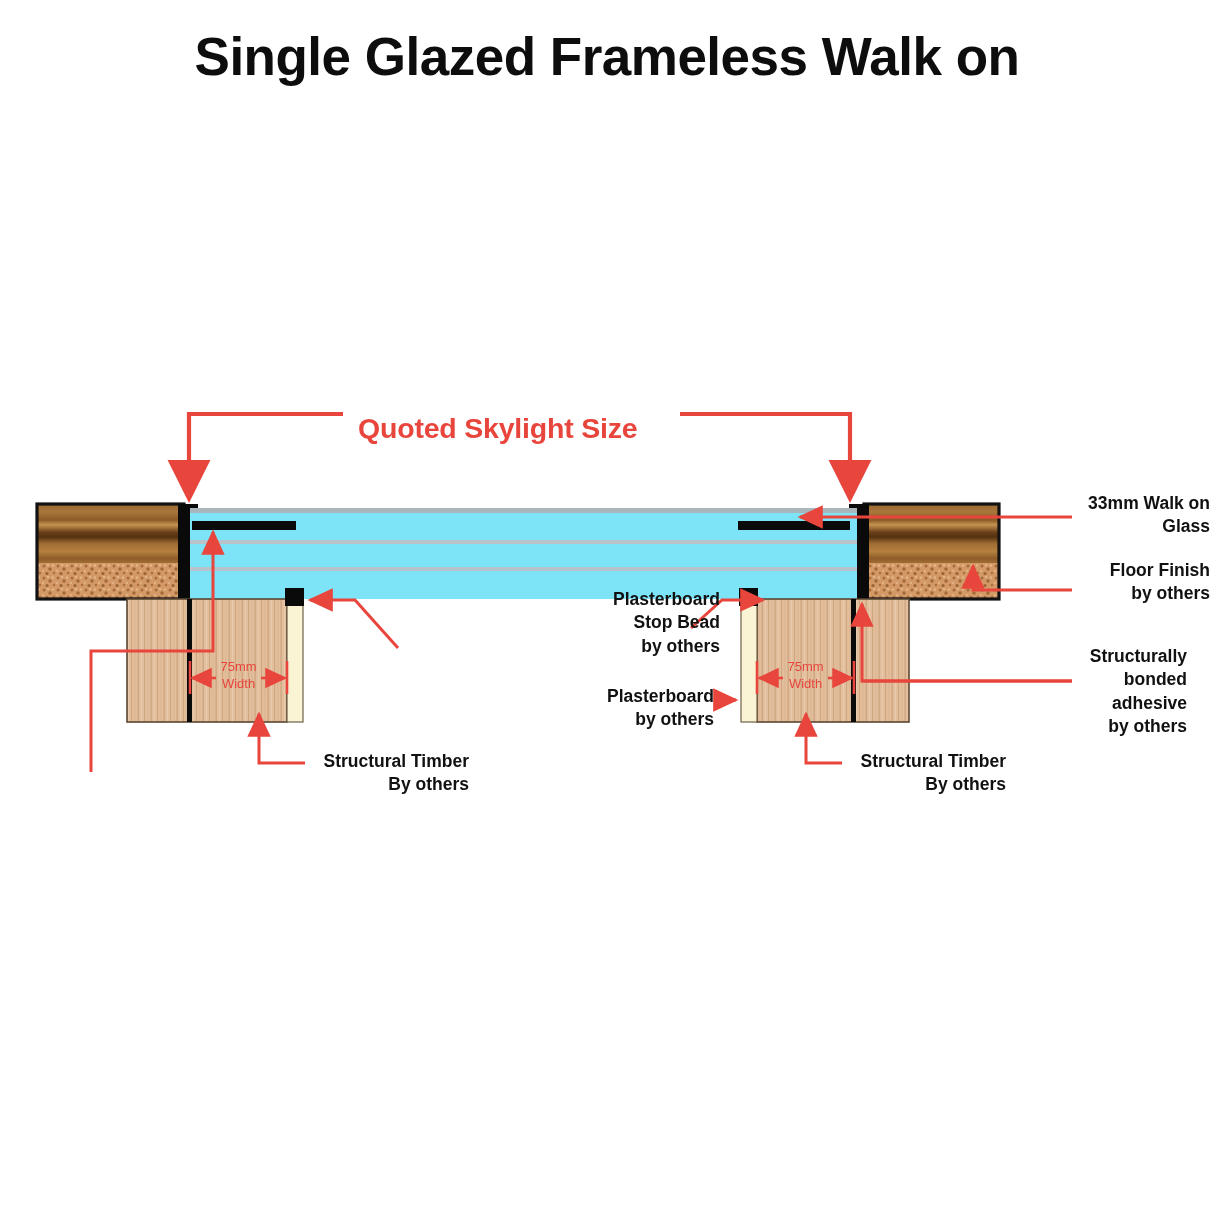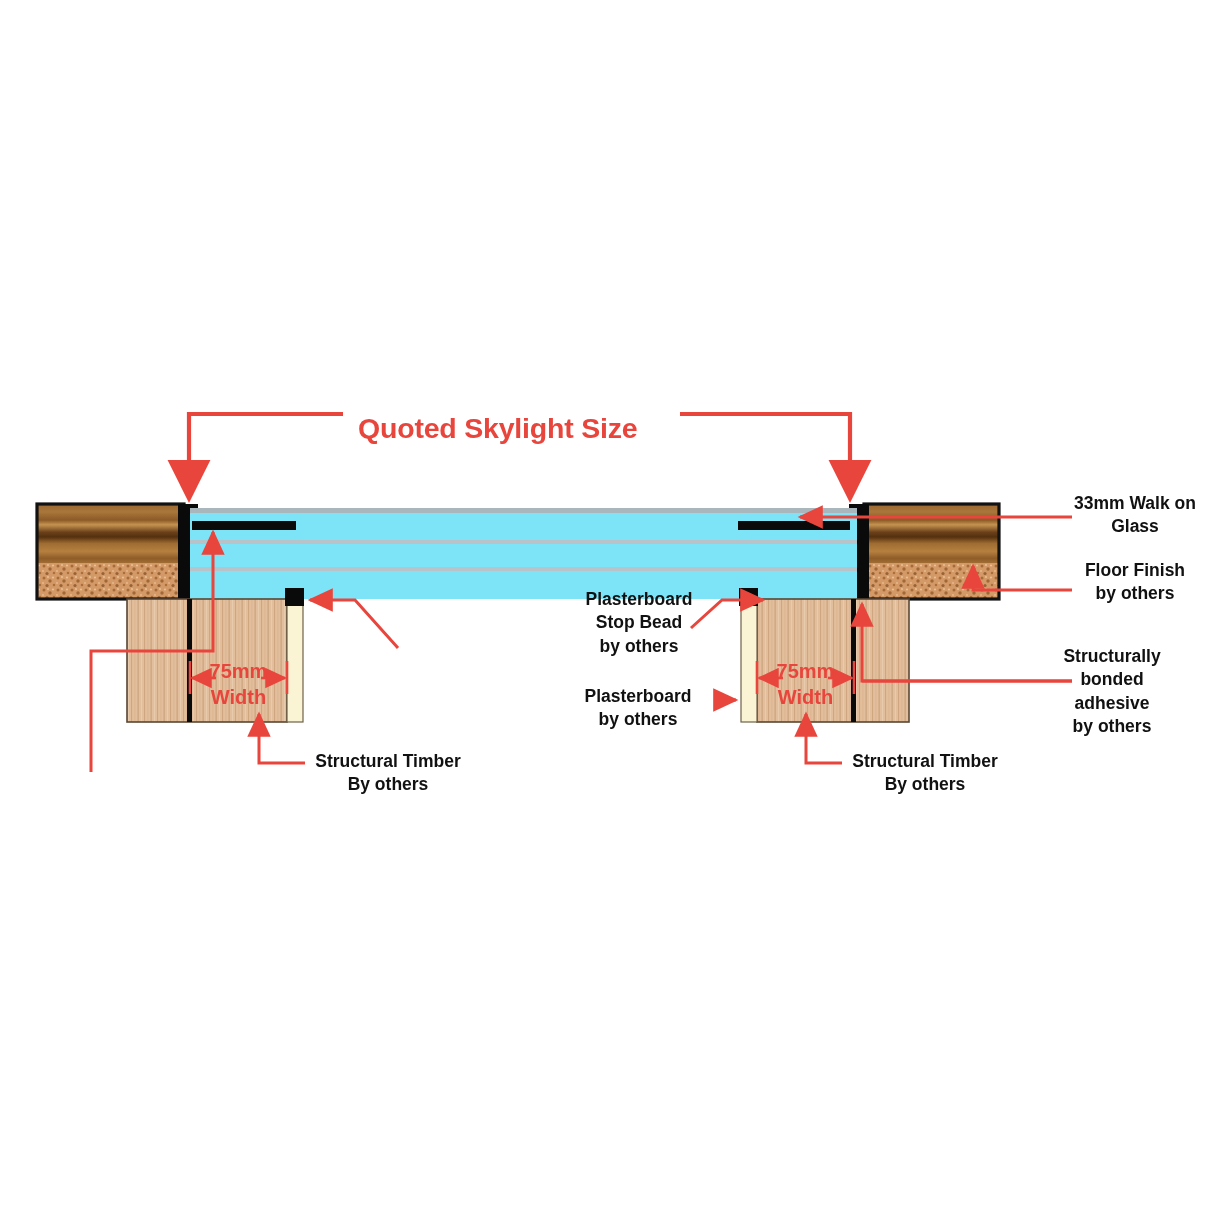--- a/index.html
+++ b/index.html
@@ -23,41 +23,42 @@
   
   #diagram { position: absolute; left: 0; top: 0; width: 1214px; height: 1214px; }
 
   
   .lbl {
     position: absolute;
     font-size: 17.5px; font-weight: 700; line-height: 1.33;
     color: #111111;
     white-space: pre-line;
   }
-  .lbl.c { text-align: center; }
+  .lbl.c { text-align: right; }
 
   .dim {
     position: absolute;
-    font-size: 20px; font-weight: 700; line-height: 1.28;
+    font-size: 13px; font-weight: 400; line-height: 1.28;
     color: #E8453C; text-align: center; white-space: pre-line;
   }
 
   #quoted-label {
     position: absolute;
     font-size: 28.5px; font-weight: 800;
     color: #E8453C;
     letter-spacing: -0.2px;
     white-space: nowrap;
   }
 </style>
 </head>
 <body>
 
 <div id="stage">
 
+  <div id="title">Single Glazed Frameless Walk on</div>
 
   <svg id="diagram" viewBox="0 0 1214 1214" width="1214" height="1214" xmlns="http://www.w3.org/2000/svg">
     <defs>
 
       <linearGradient id="woodFloor" x1="0" y1="0" x2="0" y2="1">
         <stop offset="0%" stop-color="#9C6A33"></stop>
         <stop offset="12%" stop-color="#A9763B"></stop>
         <stop offset="26%" stop-color="#8B5A27"></stop>
         <stop offset="34%" stop-color="#C59350"></stop>
         <stop offset="47%" stop-color="#6B401A"></stop>

